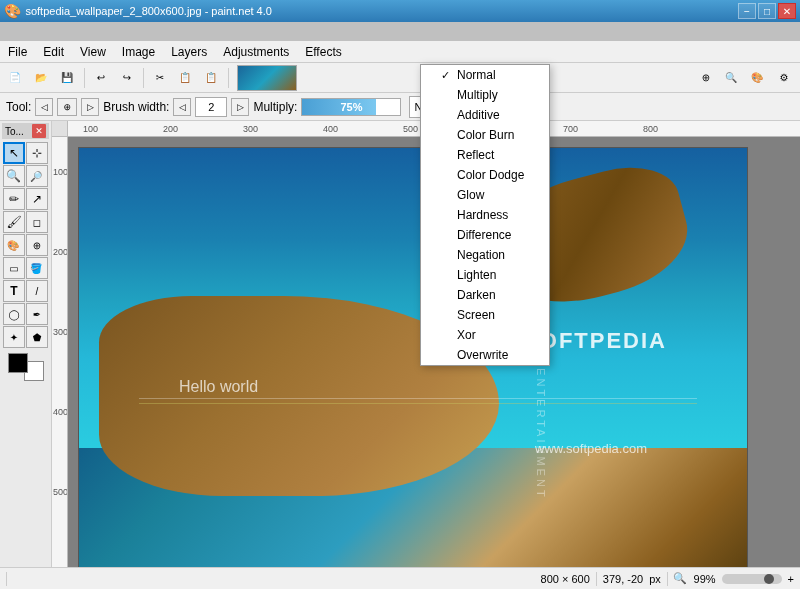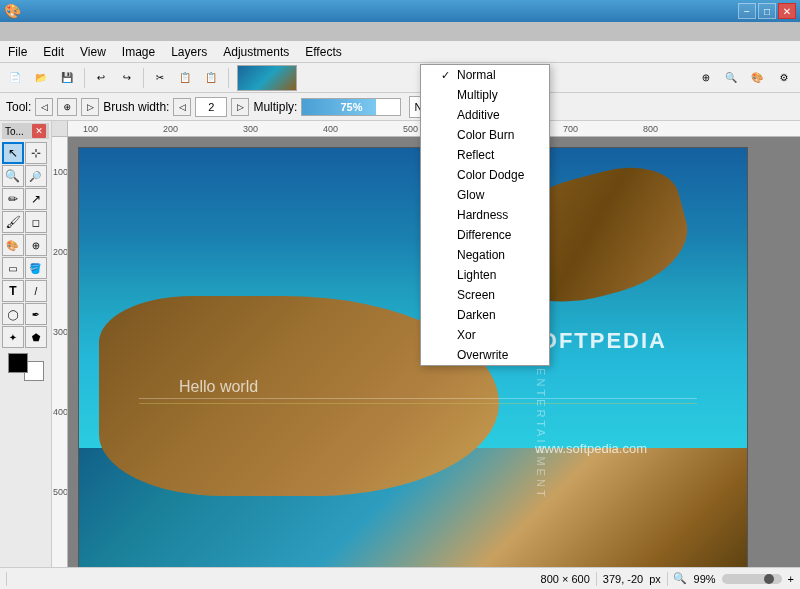--- a/index.html
+++ b/index.html
@@ -160,20 +160,21 @@
     }
 
     
     .toolbox {
       width: 52px;
       background: #eaeaea;
       border-right: 1px solid #ccc;
       padding: 2px;
       display: flex;
       flex-direction: column;
+      align-items: center;
       gap: 1px;
       position: relative;
       z-index: 5;
     }
     .tool-row { display: flex; gap: 1px; }
     .tool-btn {
       width: 22px; height: 22px;
       background: #f0f0f0;
       border: 1px solid #aaa;
       display: flex; align-items: center; justify-content: center;
@@ -377,20 +378,21 @@
     }
   </style>
 </head>
 <body>
 
 <div class="app-wrapper">
 
   <div class="titlebar">
     <div class="titlebar-left">
       <span style="font-size:14px;">🎨</span>
+      <span class="titlebar-title">softpedia_wallpaper_2_800x600.jpg - paint.net 4.0</span>
     </div>
     <div class="titlebar-controls">
       <div class="titlebar-btn">−</div>
       <div class="titlebar-btn">□</div>
       <div class="titlebar-btn close">✕</div>
     </div>
   </div>
 
   <div class="menubar">
     <div class="menu-item">File</div>
@@ -588,25 +590,25 @@
     <div class="blend-menu-item">
       <span class="check-mark"></span>
       <span>Negation</span>
     </div>
     <div class="blend-menu-item">
       <span class="check-mark"></span>
       <span>Lighten</span>
     </div>
     <div class="blend-menu-item">
       <span class="check-mark"></span>
+      <span>Darken</span>
+    </div>
+    <div class="blend-menu-item">
+      <span class="check-mark"></span>
       <span>Screen</span>
-    </div>
-    <div class="blend-menu-item">
-      <span class="check-mark"></span>
-      <span>Darken</span>
     </div>
     <div class="blend-menu-item">
       <span class="check-mark"></span>
       <span>Xor</span>
     </div>
     <div class="blend-menu-item">
       <span class="check-mark"></span>
       <span>Overwrite</span>
     </div>
   </div>

